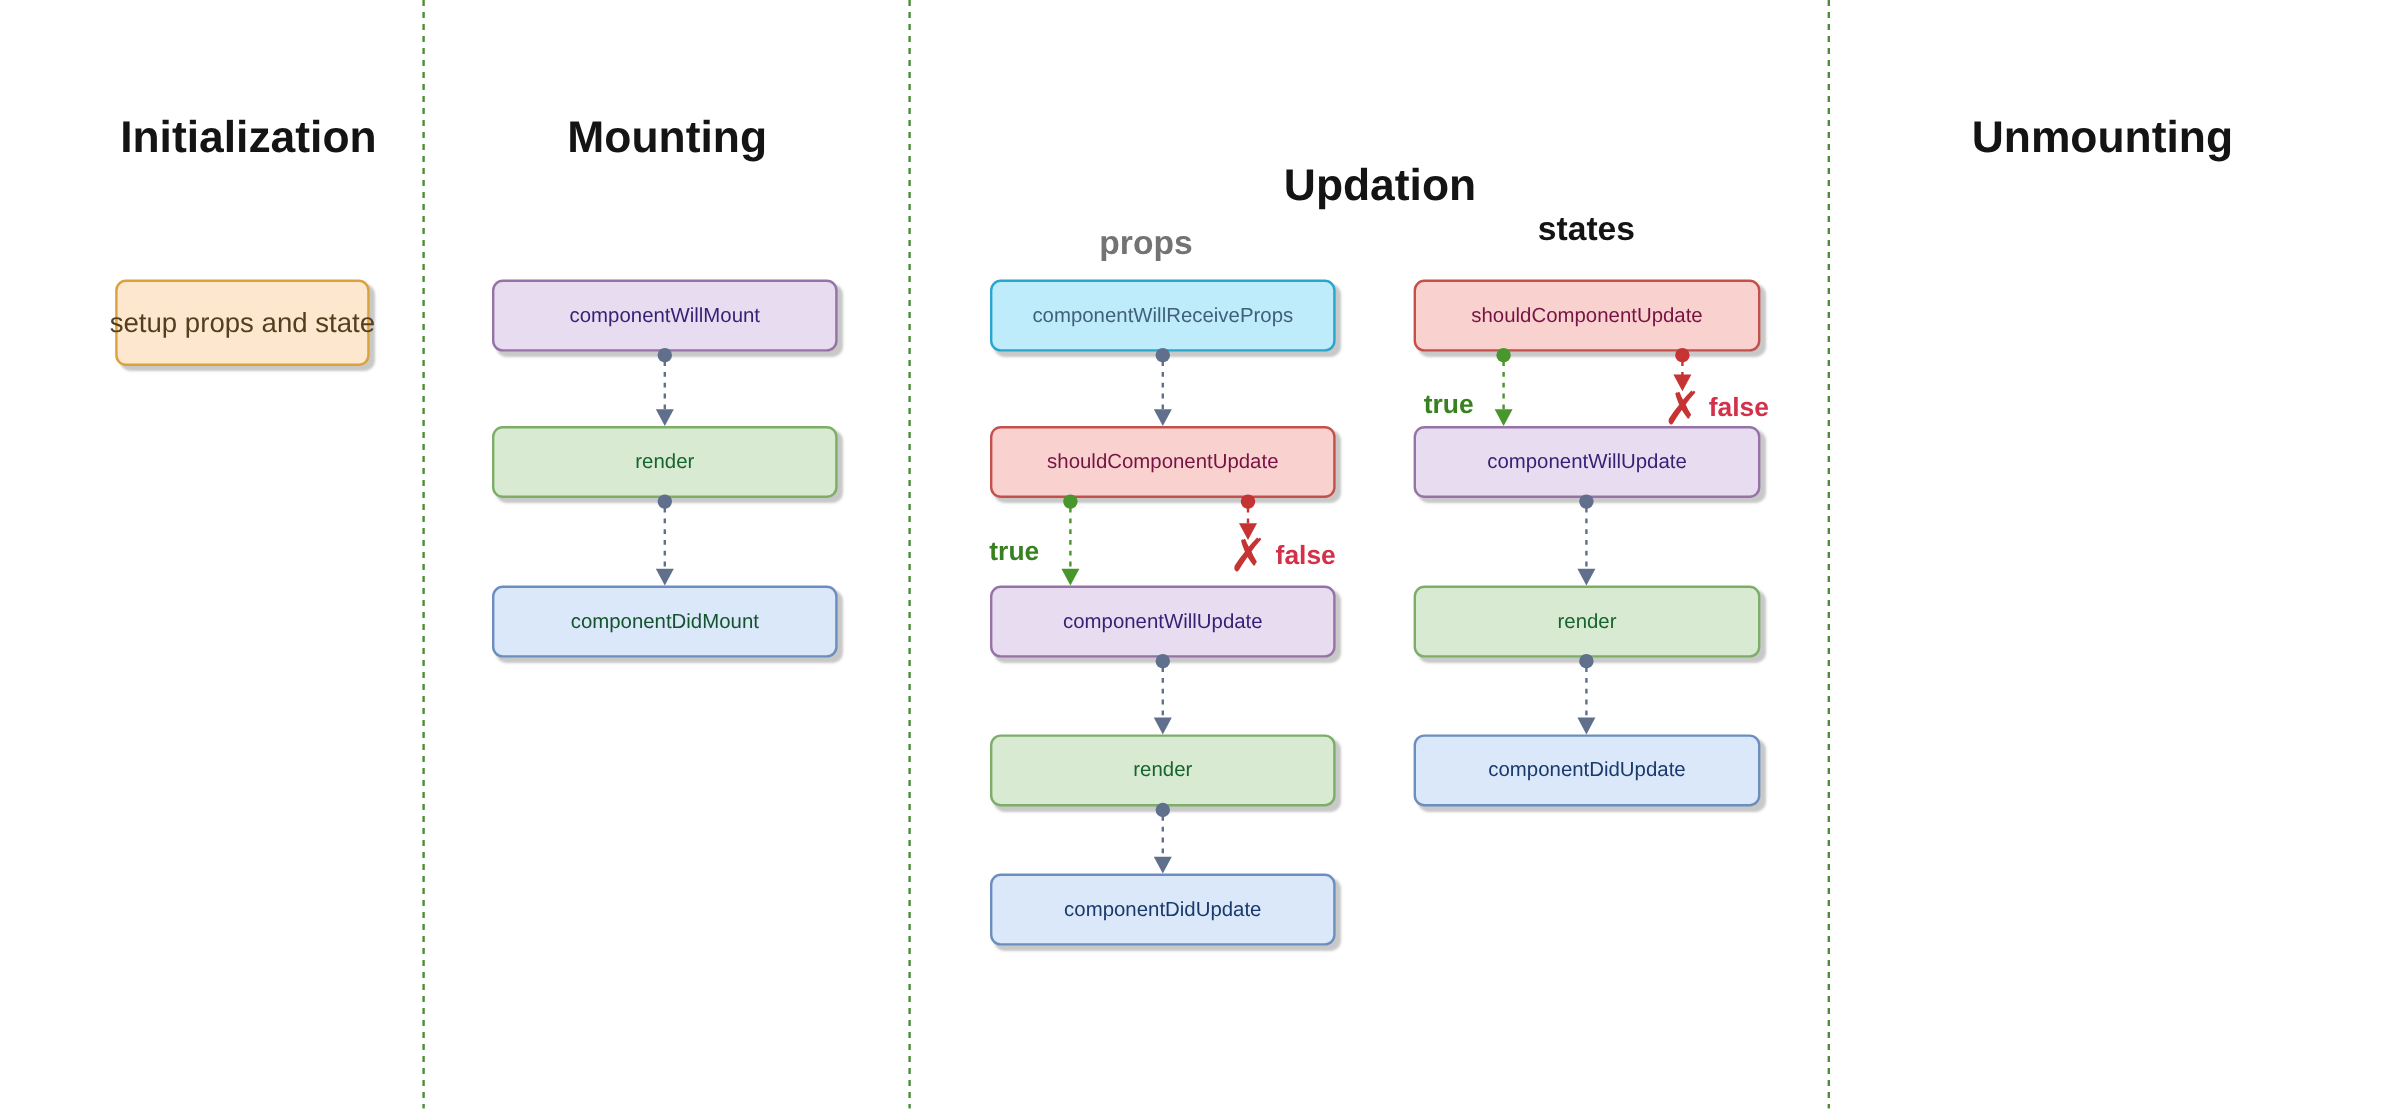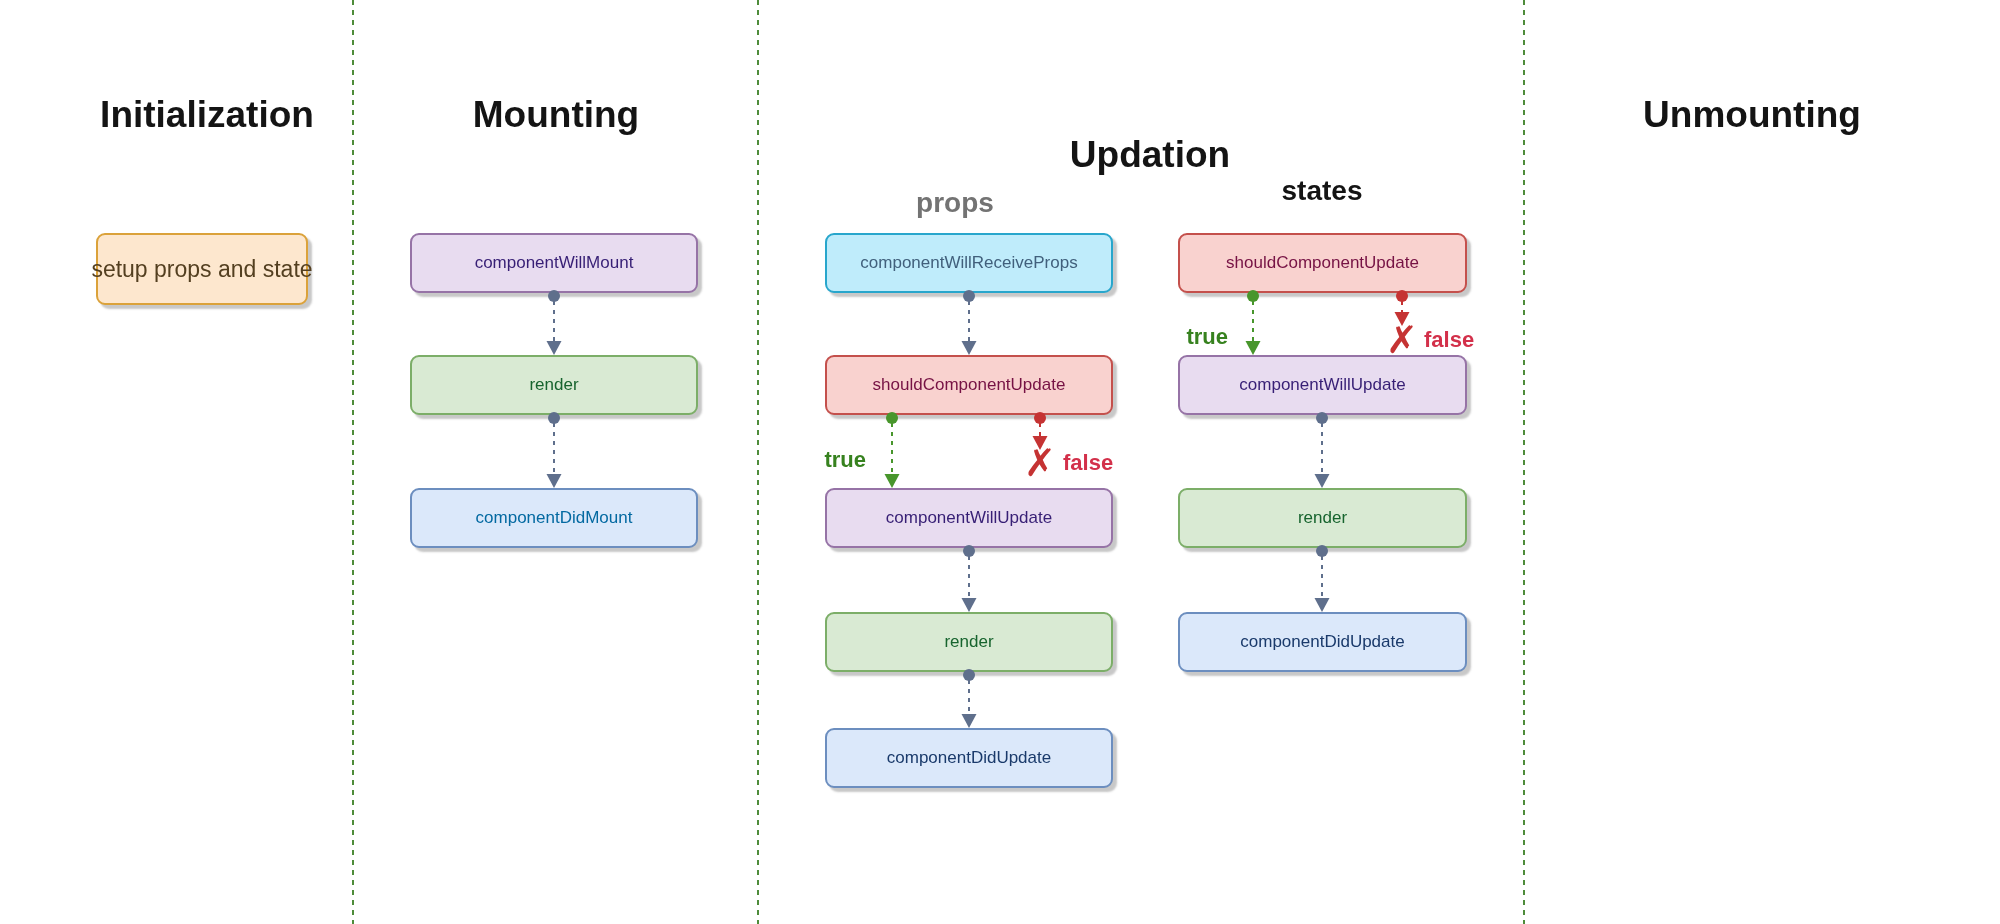--- a/index.html
+++ b/index.html
@@ -38,21 +38,21 @@
     <div class="divider" style="left: 1523px;"></div>
     <div class="title" style="left: 207px; top: 115px; color: rgb(20, 20, 20);">Initialization</div>
     <div class="title" style="left: 556px; top: 115px; color: rgb(20, 20, 20);">Mounting</div>
     <div class="title" style="left: 1150px; top: 115px; color: rgb(20, 20, 20); margin-top: 40px;">Updation</div>
     <div class="title" style="left: 1752px; top: 115px; color: rgb(20, 20, 20);">Unmounting</div>
     <div class="subheader" style="left: 955px; top: 191px; color: #737373; margin-top: 12px;">props</div>
     <div class="subheader" style="left: 1322px; top: 191px; color: rgb(20, 20, 20);">states</div>
     <div class="node" style="left: 96px; top: 233px; width: 212px; height: 72px; background: rgb(253, 231, 206); border-color: rgb(219, 162, 58); color: rgb(83, 63, 32); font-size: 23px;">setup props and state</div>
     <div class="node" style="left: 410px; top: 233px; width: 288px; height: 60px; background: rgb(232, 220, 240); border-color: rgb(150, 115, 166); color: rgb(55, 31, 117);">componentWillMount</div>
     <div class="node" style="left: 410px; top: 355px; width: 288px; height: 60px; background: rgb(217, 234, 211); border-color: rgb(124, 174, 104); color: rgb(23, 100, 46);">render</div>
-    <div class="node" style="left: 410px; top: 488px; width: 288px; height: 60px; background: rgb(219, 232, 250); border-color: rgb(108, 142, 191); color: #0369a1;">componentDidMount</div>
+    <div class="node" style="left: 410px; top: 488px; width: 288px; height: 60px; background: rgb(219, 232, 250); border-color: rgb(108, 142, 191); color: #14532d;">componentDidMount</div>
     <div class="node" style="left: 825px; top: 233px; width: 288px; height: 60px; background: rgb(191, 236, 251); border-color: rgb(40, 166, 204); color: rgb(65, 96, 124);">componentWillReceiveProps</div>
     <div class="node" style="left: 825px; top: 355px; width: 288px; height: 60px; background: rgb(249, 210, 207); border-color: rgb(196, 80, 76); color: rgb(118, 18, 68);">shouldComponentUpdate</div>
     <div class="node" style="left: 825px; top: 488px; width: 288px; height: 60px; background: rgb(232, 220, 240); border-color: rgb(150, 115, 166); color: rgb(55, 31, 117);">componentWillUpdate</div>
     <div class="node" style="left: 825px; top: 612px; width: 288px; height: 60px; background: rgb(217, 234, 211); border-color: rgb(124, 174, 104); color: rgb(23, 100, 46);">render</div>
     <div class="node" style="left: 825px; top: 728px; width: 288px; height: 60px; background: rgb(219, 232, 250); border-color: rgb(108, 142, 191); color: rgb(26, 58, 107);">componentDidUpdate</div>
     <div class="node" style="left: 1178px; top: 233px; width: 289px; height: 60px; background: rgb(249, 210, 207); border-color: rgb(196, 80, 76); color: rgb(118, 18, 68);">shouldComponentUpdate</div>
     <div class="node" style="left: 1178px; top: 355px; width: 289px; height: 60px; background: rgb(232, 220, 240); border-color: rgb(150, 115, 166); color: rgb(55, 31, 117);">componentWillUpdate</div>
     <div class="node" style="left: 1178px; top: 488px; width: 289px; height: 60px; background: rgb(217, 234, 211); border-color: rgb(124, 174, 104); color: rgb(23, 100, 46);">render</div>
     <div class="node" style="left: 1178px; top: 612px; width: 289px; height: 60px; background: rgb(219, 232, 250); border-color: rgb(108, 142, 191); color: rgb(26, 58, 107);">componentDidUpdate</div>
     <svg width="2000" height="924" class="connector-layer">

